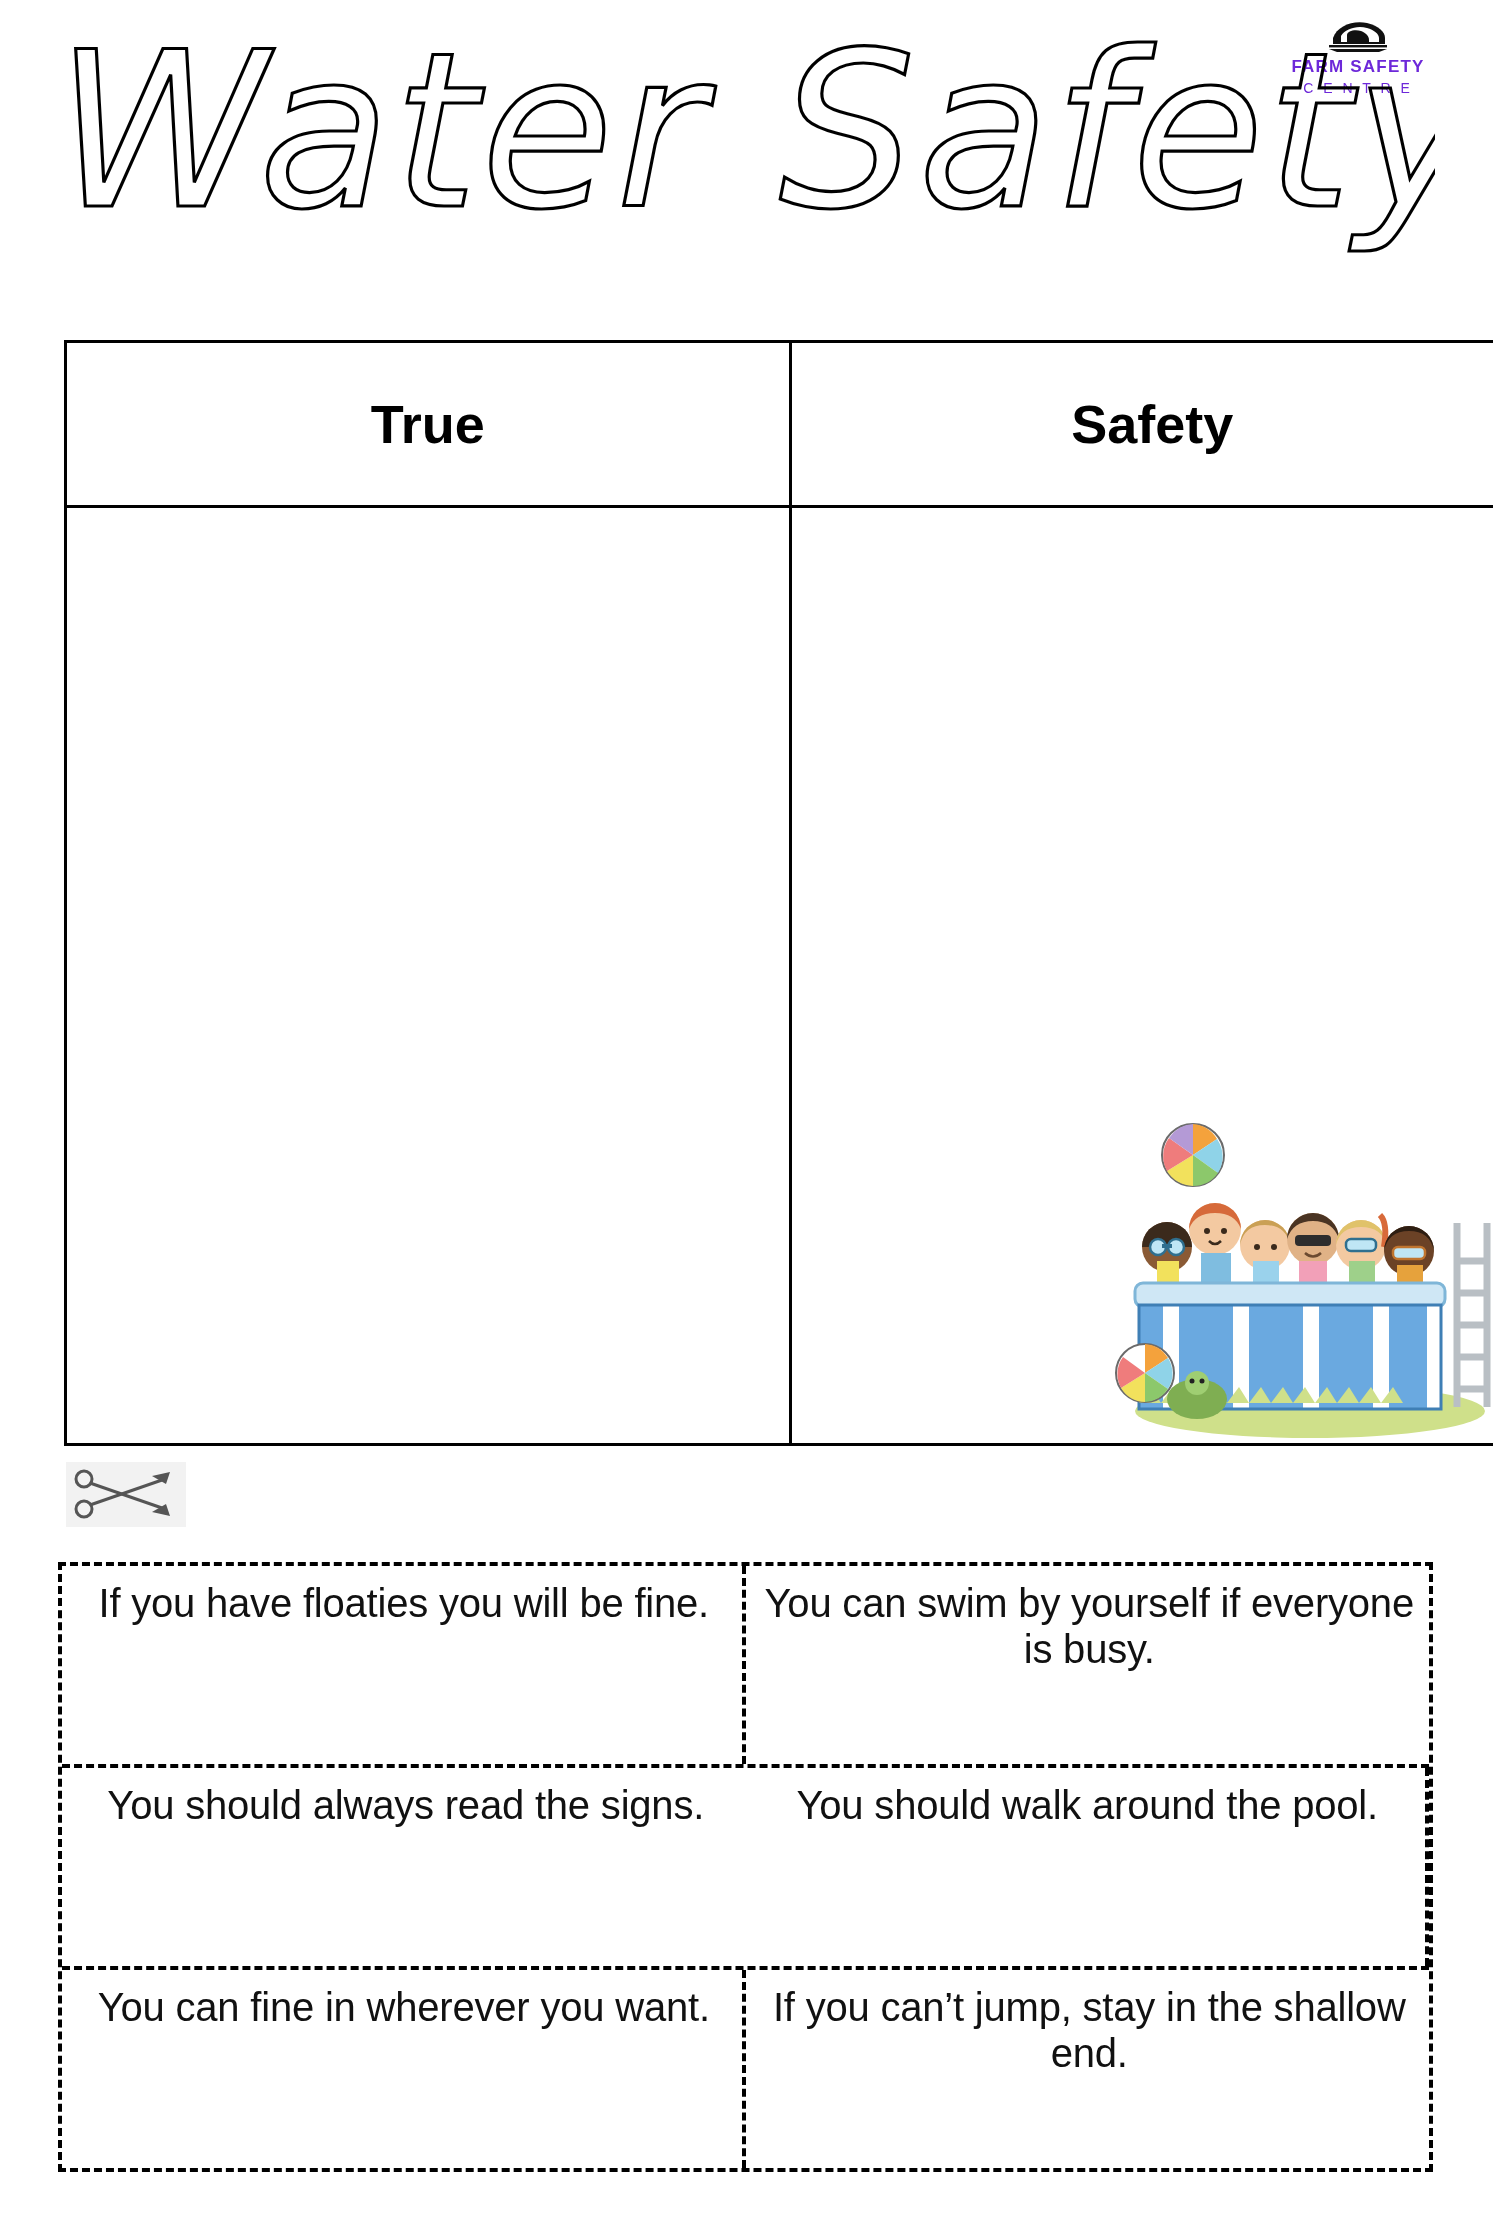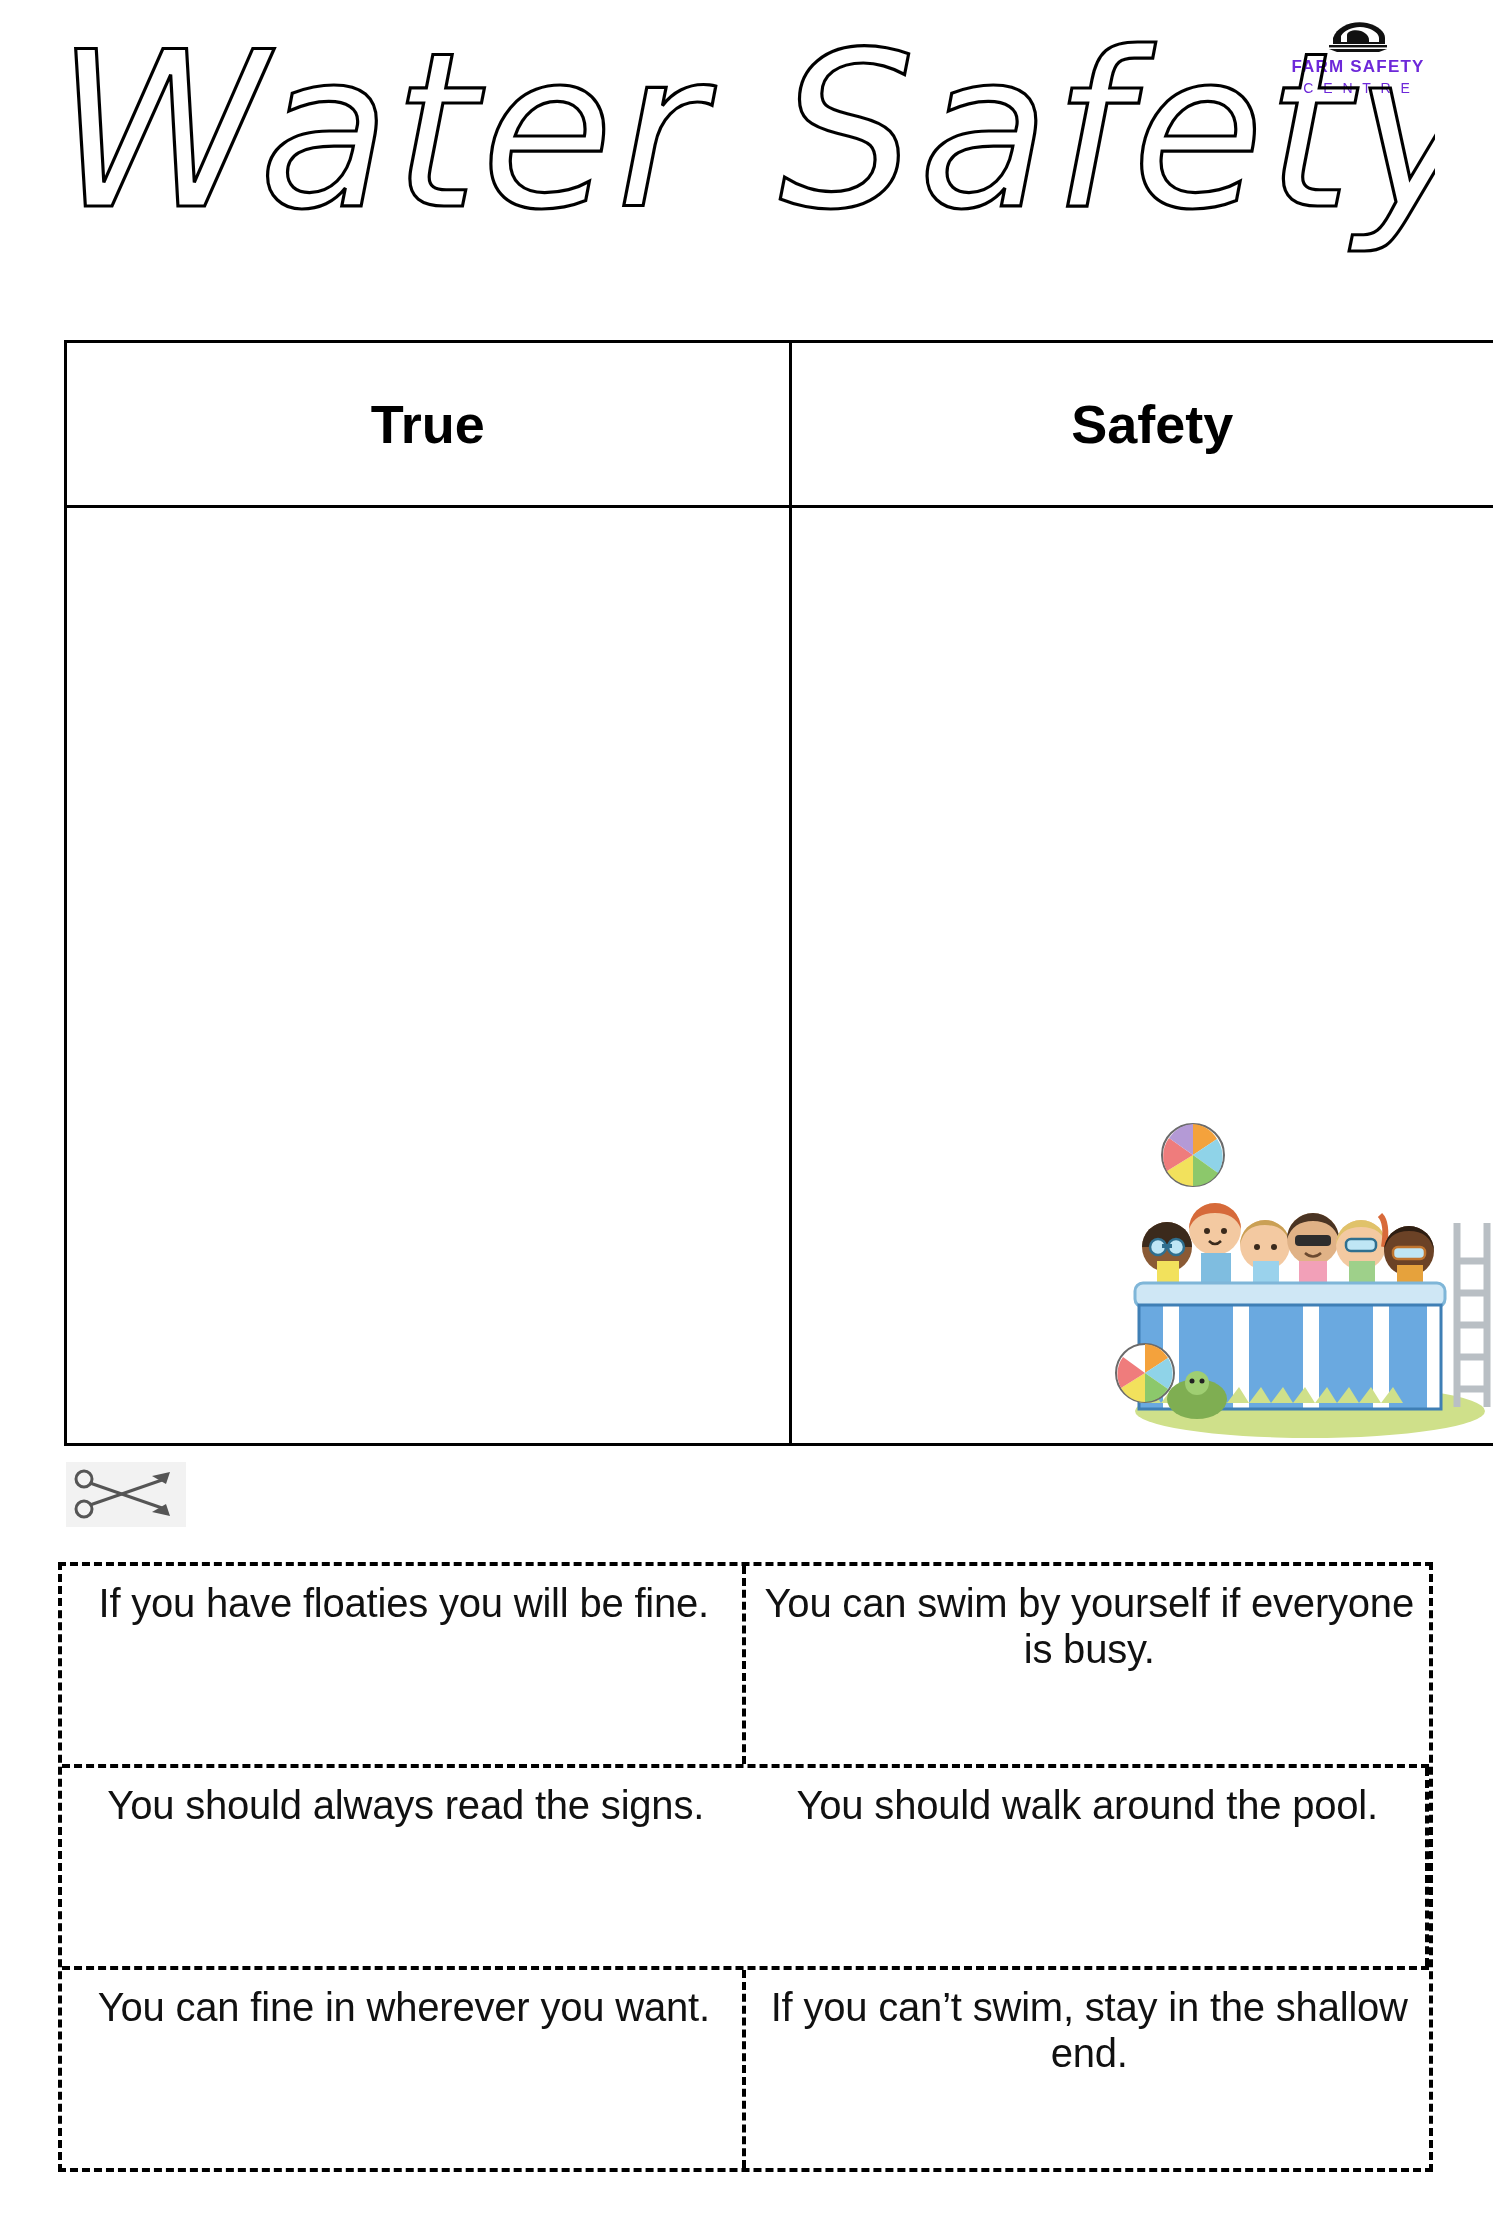--- a/index.html
+++ b/index.html
@@ -286,16 +286,16 @@
     <div class="card-cell">You can swim by yourself if everyone is busy.</div>
   </div>
 
   <div class="card-row">
     <div class="card-cell">You should always read the signs.</div>
     <div class="card-cell left">You should walk around the pool.</div>
   </div>
 
   <div class="card-row">
     <div class="card-cell left">You can fine in wherever you want.</div>
-    <div class="card-cell">If you can’t swim, stay in the shallow end.</div>
+    <div class="card-cell">If you can’t jump, stay in the shallow end.</div>
   </div>
 
 </div>
 
 </body></html>

